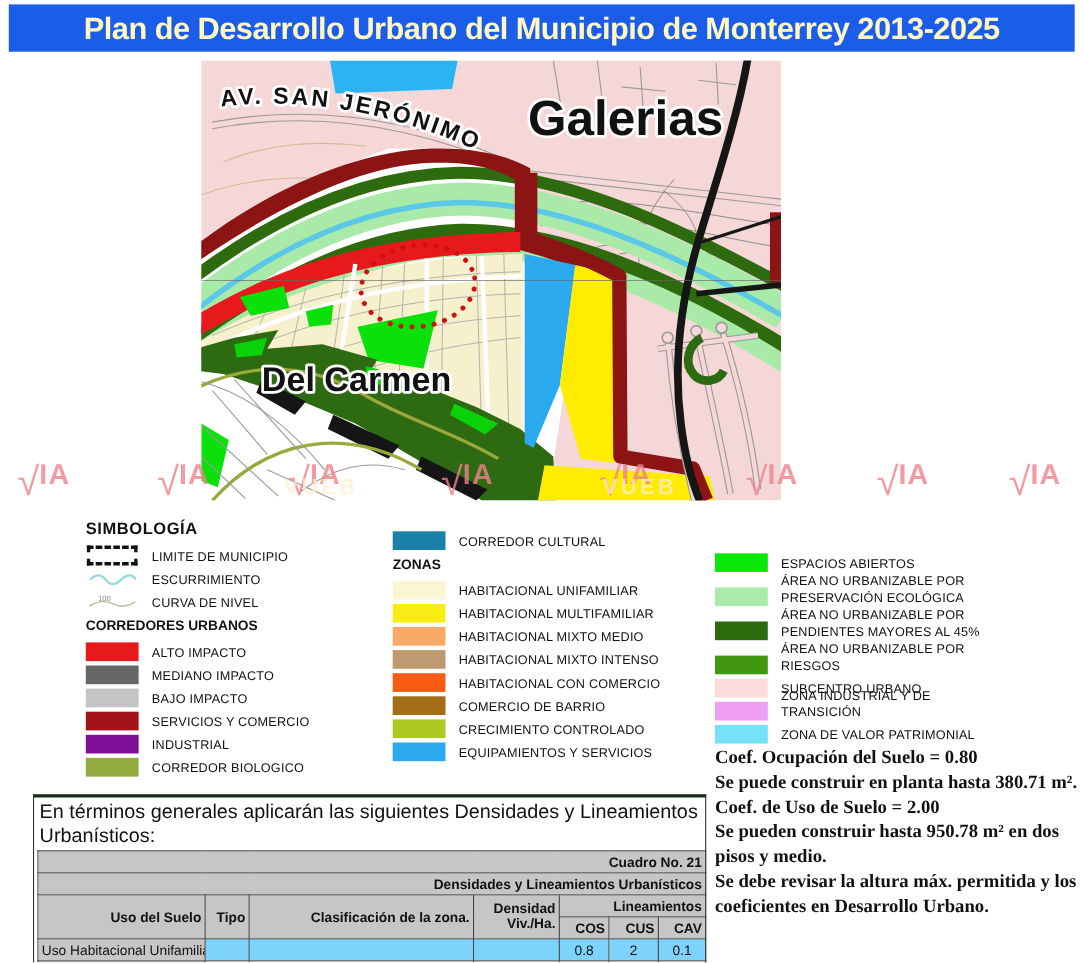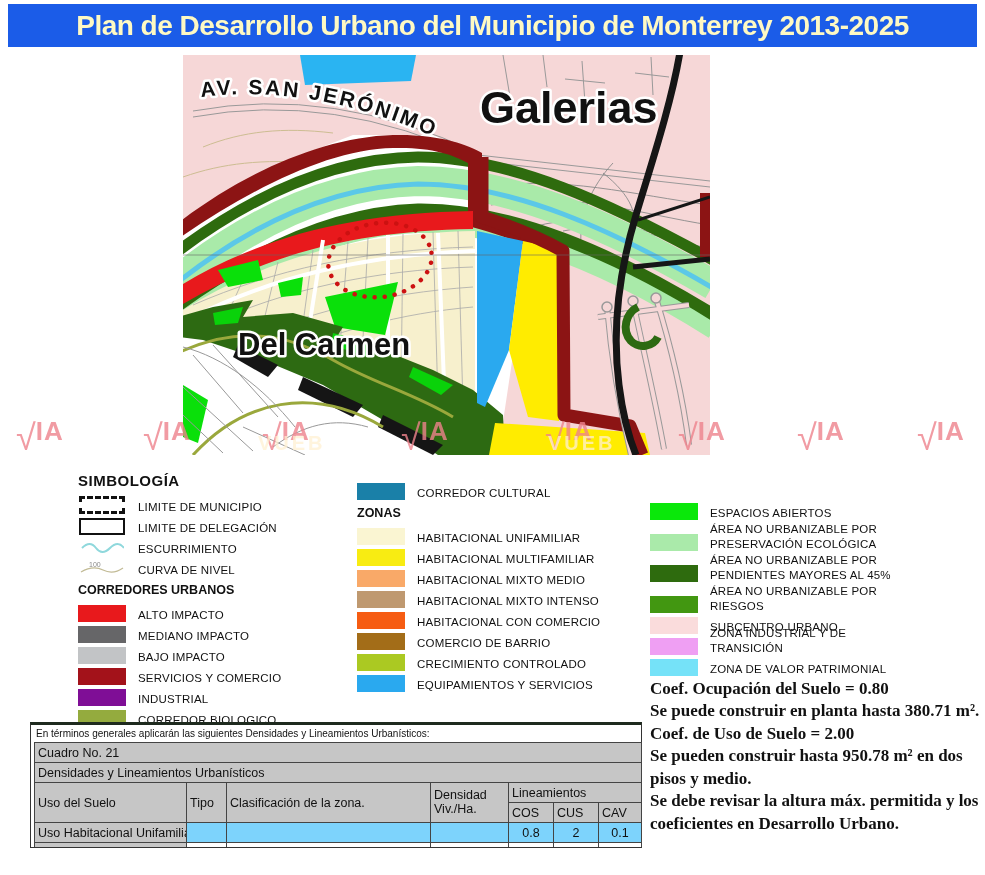--- a/index.html
+++ b/index.html
@@ -32,25 +32,25 @@
   .swatch{width:48px;height:17px;margin-right:12px;flex:0 0 48px;}
   .leg-label{font-size:11.5px;letter-spacing:.2px;line-height:1.25;width:205px;}
   .sym-icon{width:48px;height:18px;margin-right:12px;flex:0 0 48px;display:flex;
             align-items:center;justify-content:center;}
   .icon-muni{width:40px;height:12px;border:3px dashed #111;}
   .icon-dele{width:42px;height:13px;border:2px solid #111;background:#fff;}
 
   
   .table-box{position:absolute;left:30px;top:722px;width:612px;border:1px solid #333;
              border-top:3px solid #1e2a1e;background:#fff;padding:2px 3px 0 3px;box-sizing:border-box;}
-  .table-intro{font-size:10px;padding:1px 2px 3px 2px;}
+  .table-intro{font-size:18px;padding:1px 2px 3px 2px;}
   table.cuadro{border-collapse:collapse;width:100%;table-layout:fixed;}
   table.cuadro td,table.cuadro th{border:1px solid #444;font-size:12.5px;padding:0 3px;
         height:19px;overflow:hidden;white-space:nowrap;}
-  .hdr{background:#c6c6c6;font-weight:normal;text-align:left;}
+  .hdr{background:#c6c6c6;font-weight:bold;text-align:right;}
   .cell-c{text-align:center;background:#7dd3fc;}
   .cell-l{text-align:left;background:#fff;}
   .gray{background:#c6c6c6;}
   .small2{line-height:1.1;}
   tr.partial td{height:4px;border-bottom:none;}
 
   
   .notes{position:absolute;left:650px;top:678px;width:332px;
          font-family:"Liberation Serif",serif;font-weight:bold;font-size:17px;line-height:1.32;}
 </style>
@@ -230,26 +230,20 @@
   <div class="legend-col" style="left:78px;top:472px;">
     <div class="leg-title">SIMBOLOGÍA</div>
     <div class="leg-row">
       <span class="sym-icon">
           <span class="icon-muni"></span>
         </span>
       <span class="leg-label">LIMITE DE MUNICIPIO</span>
     </div>
     <div class="leg-row">
       <span class="sym-icon">
-          <span class="icon-dele"></span>
-        </span>
-      <span class="leg-label">LIMITE DE DELEGACIÓN</span>
-    </div>
-    <div class="leg-row">
-      <span class="sym-icon">
         <svg width="44" height="14">
             <path d="M2,8 q8,-8 14,0 t14,0 t14,0" fill="none" stroke="#8fd8dc" stroke-width="2"></path>
           </svg>
       </span>
       <span class="leg-label">ESCURRIMIENTO</span>
     </div>
     <div class="leg-row">
       <span class="sym-icon">
         <svg width="44" height="16">
           <path d="M1,12 q12,-7 22,-2 t20,-2" fill="none" stroke="#c2bb96" stroke-width="1.3"></path>

